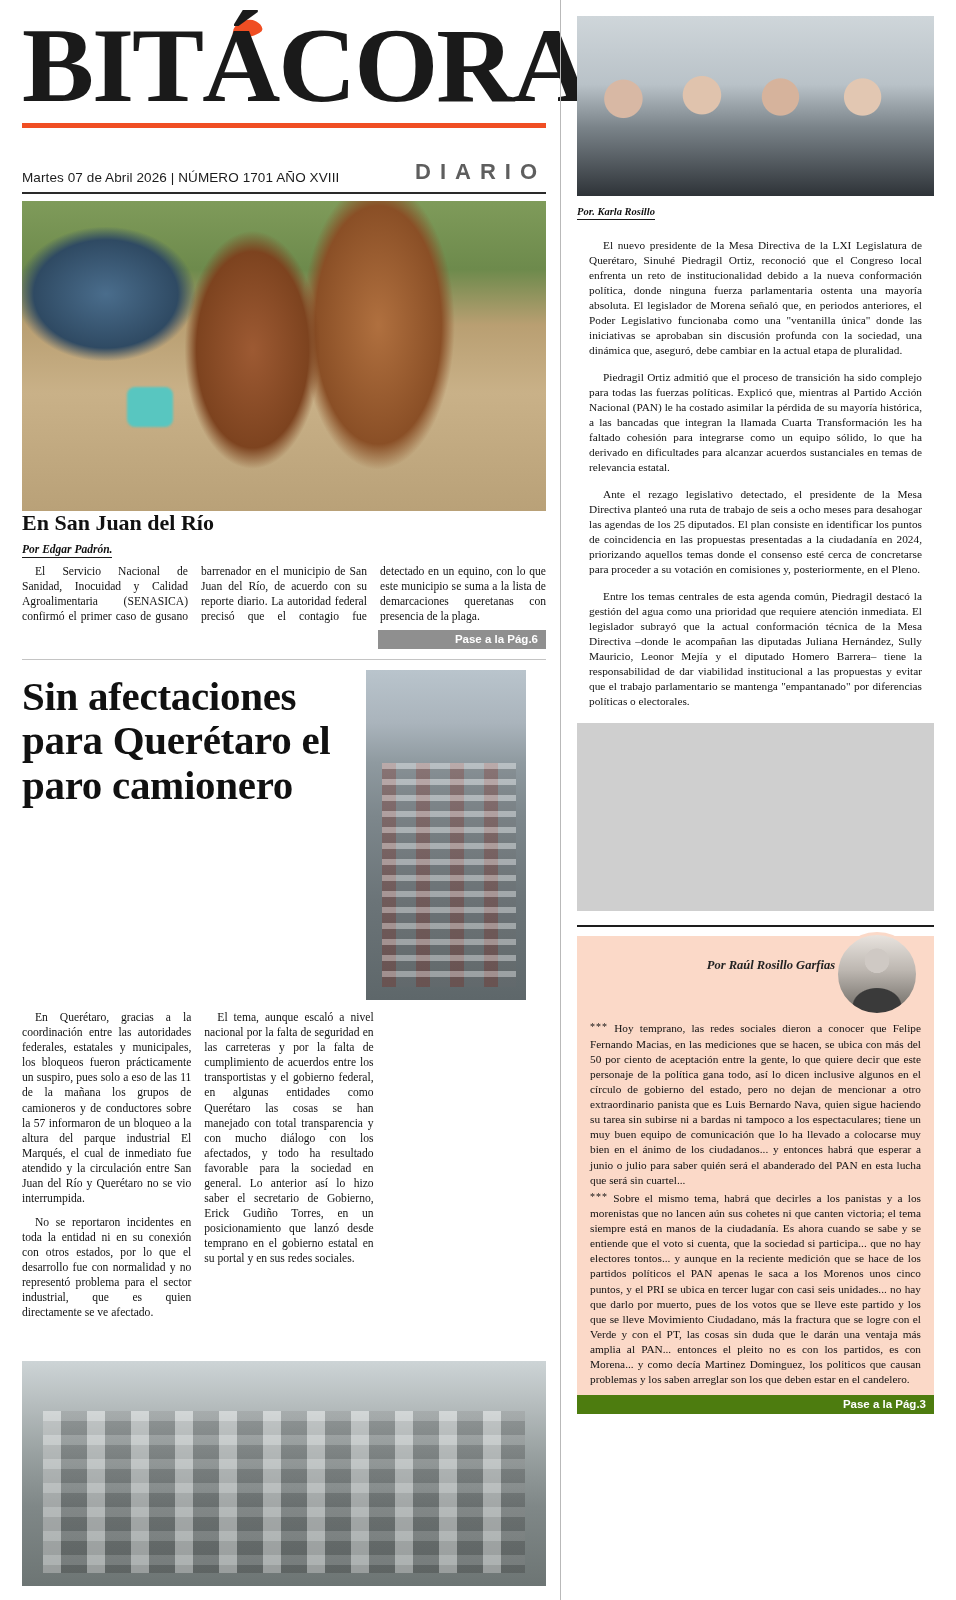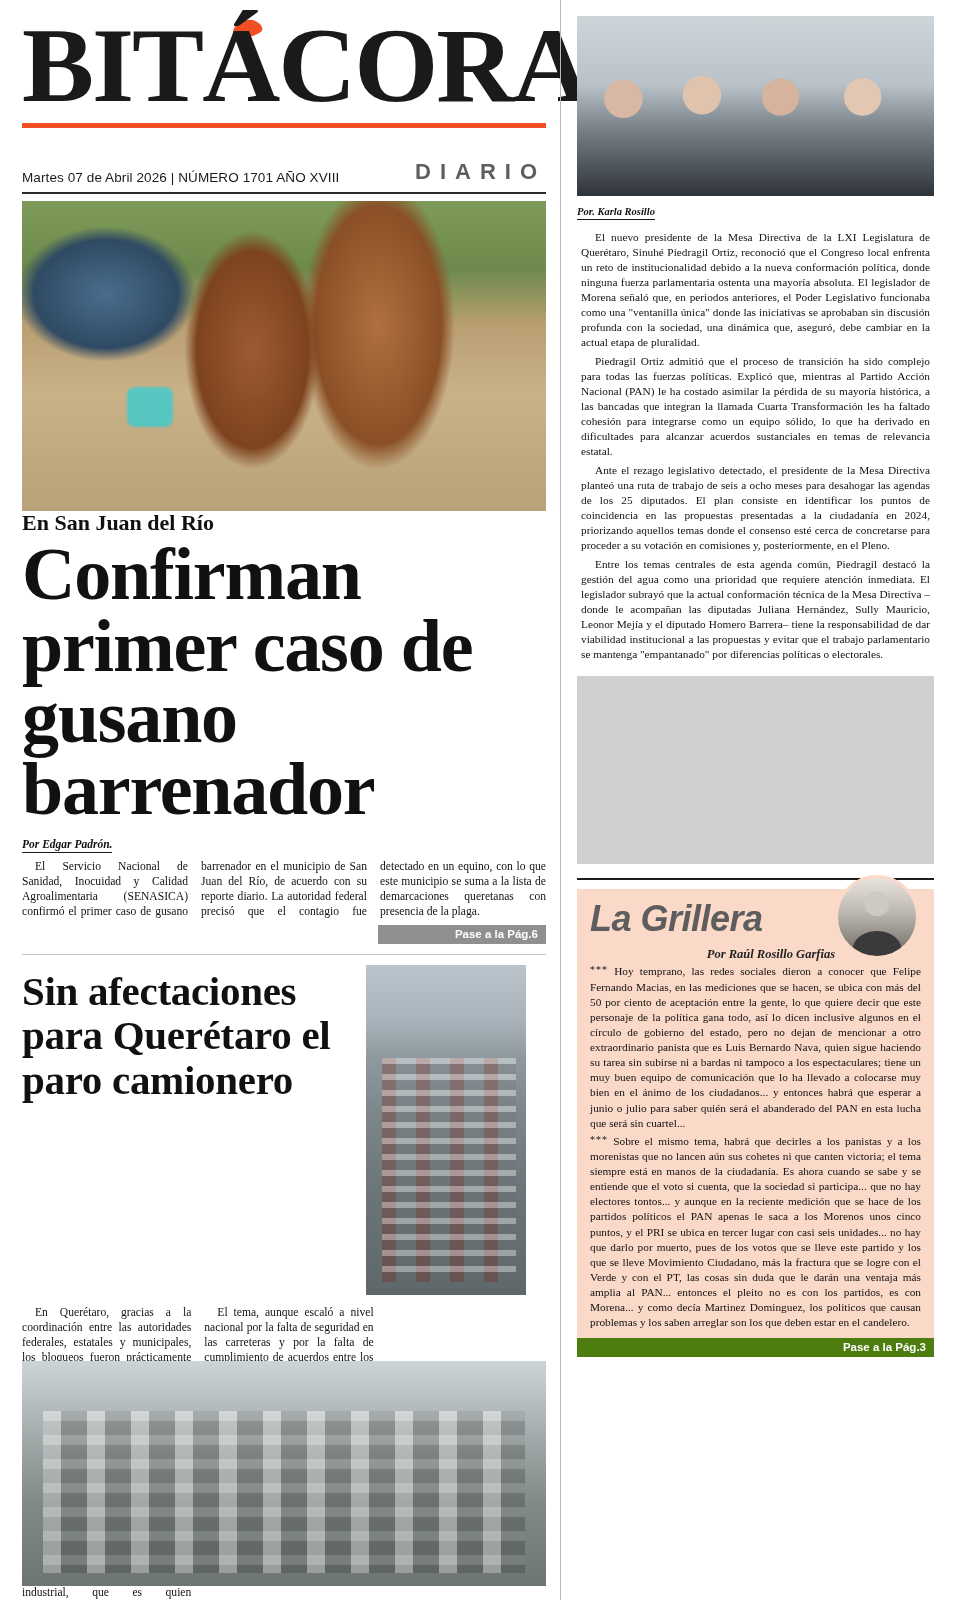--- a/index.html
+++ b/index.html
@@ -158,21 +158,21 @@
   }
   .byline-right {
     font-family: "Liberation Serif", serif;
     font-style: italic; font-weight: bold; font-size: 10.5px;
     border-bottom: 1.5px solid #1a1a1a;
     display: inline-block; padding-bottom: 2px; margin: 10px 0 6px;
   }
   p.bt-right {
     font-family: "Liberation Serif", serif;
     font-size: 11.3px; line-height: 1.33;
-    text-align: justify; text-indent: 14px; margin: 4px; hyphens: auto;
+    text-align: justify; text-indent: 14px; margin: 12px; hyphens: auto;
   }
 
   
   .grillera-rule { height: 2px; background: #1d1d1d; margin-top: 14px; }
   .grillera {
     background: #fbd9c8; position: relative;
     padding: 12px 13px 0 13px; margin-top: 9px;
   }
   .grillera-head { position: relative; min-height: 62px; }
   .grillera-title {
@@ -228,21 +228,20 @@
         <div class="mast-bottom">
           <div class="mast-date">Martes 07 de Abril 2026 | NÚMERO 1701 AÑO XVIII</div>
           <div class="mast-diario">DIARIO</div>
         </div>
         <div class="rule-thin-dark"></div>
       </div>
 
       <div class="photo photo-horse"></div>
 
       <div class="kicker">En San Juan del Río</div>
-      <h1 class="headline-main">Confirman primer caso de gusano barrenador</h1>
 
       <div class="byline">Por Edgar Padrón.</div>
 
       <div class="body3">
         <p class="bt first">El Servicio Nacional de Sanidad, Inocuidad y Calidad Agroalimentaria (SENASICA) confirmó el primer caso de gusano barrenador en el municipio de San Juan del Río, de acuerdo con su reporte diario. La autoridad federal precisó que el contagio fue detectado en un equino, con lo que este municipio se suma a la lista de demarcaciones queretanas con presencia de la plaga.</p>
       </div>
       <div class="badge" style="width:168px; margin-left:auto; margin-top:6px;">Pase a la Pág.6</div>
 
       <div class="rule-sep"></div>
 
@@ -277,21 +276,20 @@
       <p class="bt-right">Ante el rezago legislativo detectado, el presidente de la Mesa Directiva planteó una ruta de trabajo de seis a ocho meses para desahogar las agendas de los 25 diputados. El plan consiste en identificar los puntos de coincidencia en las propuestas presentadas a la ciudadanía en 2024, priorizando aquellos temas donde el consenso esté cerca de concretarse para proceder a su votación en comisiones y, posteriormente, en el Pleno.</p>
       <p class="bt-right">Entre los temas centrales de esta agenda común, Piedragil destacó la gestión del agua como una prioridad que requiere atención inmediata. El legislador subrayó que la actual conformación técnica de la Mesa Directiva –donde le acompañan las diputadas Juliana Hernández, Sully Mauricio, Leonor Mejía y el diputado Homero Barrera– tiene la responsabilidad de dar viabilidad institucional a las propuestas y evitar que el trabajo parlamentario se mantenga "empantanado" por diferencias políticas o electorales.</p>
 
       <div class="photo photo-legis-bottom"></div>
 
       <div class="grillera-rule"></div>
 
       <div class="grillera">
         <div class="grillera-head">
           <div class="grillera-avatar"></div>
-          <div class="grillera-title">La Grillera</div>
           <div class="grillera-by">Por Raúl Rosillo Garfias</div>
         </div>
 
         <p class="bt-gr">
           <span class="stars">***</span>
           <span>Hoy temprano, las redes sociales dieron a conocer que Felipe Fernando Macias, en las mediciones que se hacen, se ubica con más del 50 por ciento de aceptación entre la gente, lo que quiere decir que este personaje de la política gana todo, así lo dicen inclusive algunos en el círculo de gobierno del estado, pero no dejan de mencionar a otro extraordinario panista que es Luis Bernardo Nava, quien sigue haciendo su tarea sin subirse ni a bardas ni tampoco a los espectaculares; tiene un muy buen equipo de comunicación que lo ha llevado a colocarse muy bien en el ánimo de los ciudadanos... y entonces habrá que esperar a junio o julio para saber quién será el abanderado del PAN en esta lucha que será sin cuartel...</span>
         </p>
         <p class="bt-gr" style="margin-top:2px;">
           <span class="stars">***</span>
           <span>Sobre el mismo tema, habrá que decirles a los panistas y a los morenistas que no lancen aún sus cohetes ni que canten victoria; el tema siempre está en manos de la ciudadanía. Es ahora cuando se sabe y se entiende que el voto si cuenta, que la sociedad si participa... que no hay electores tontos... y aunque en la reciente medición que se hace de los partidos políticos el PAN apenas le saca a los Morenos unos cinco puntos, y el PRI se ubica en tercer lugar con casi seis unidades... no hay que darlo por muerto, pues de los votos que se lleve este partido y los que se lleve Movimiento Ciudadano, más la fractura que se logre con el Verde y con el PT, las cosas sin duda que le darán una ventaja más amplia al PAN... entonces el pleito no es con los partidos, es con Morena... y como decía Martinez Dominguez, los politicos que causan problemas y los saben arreglar son los que deben estar en el candelero.</span>

